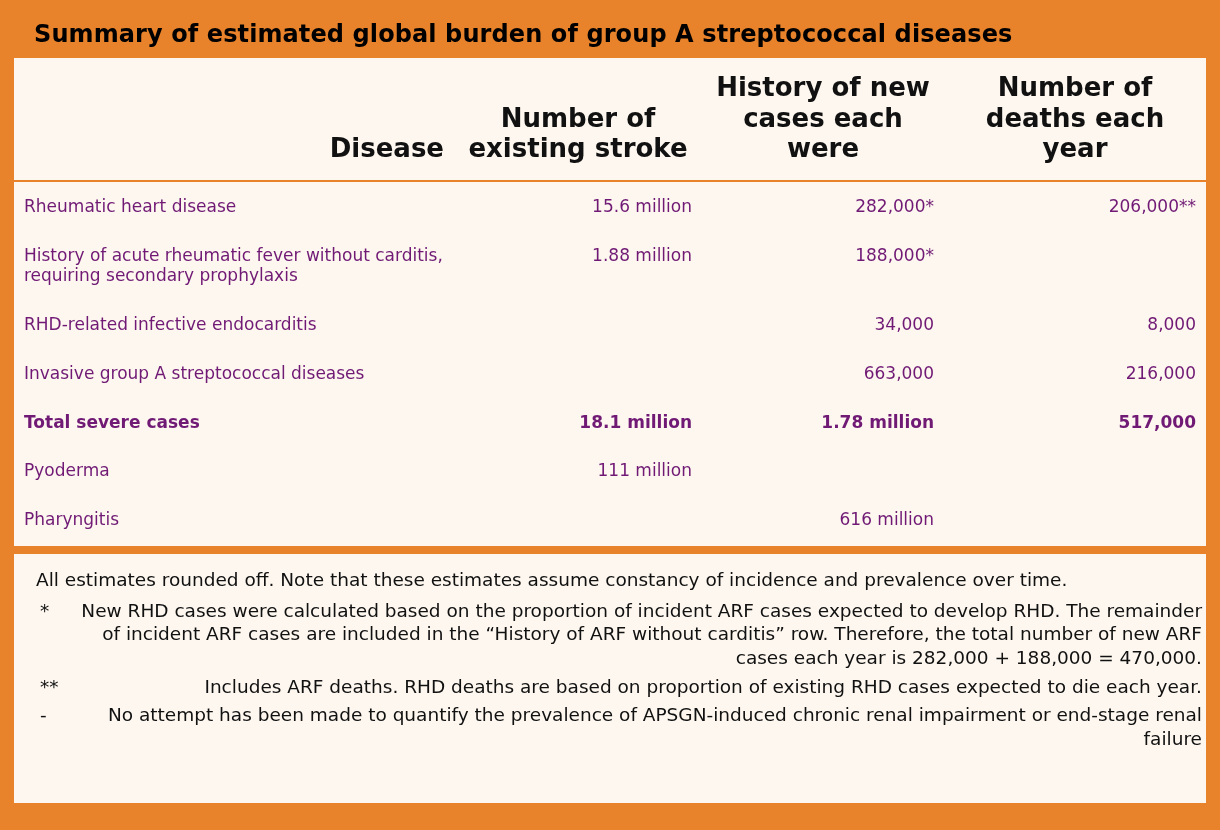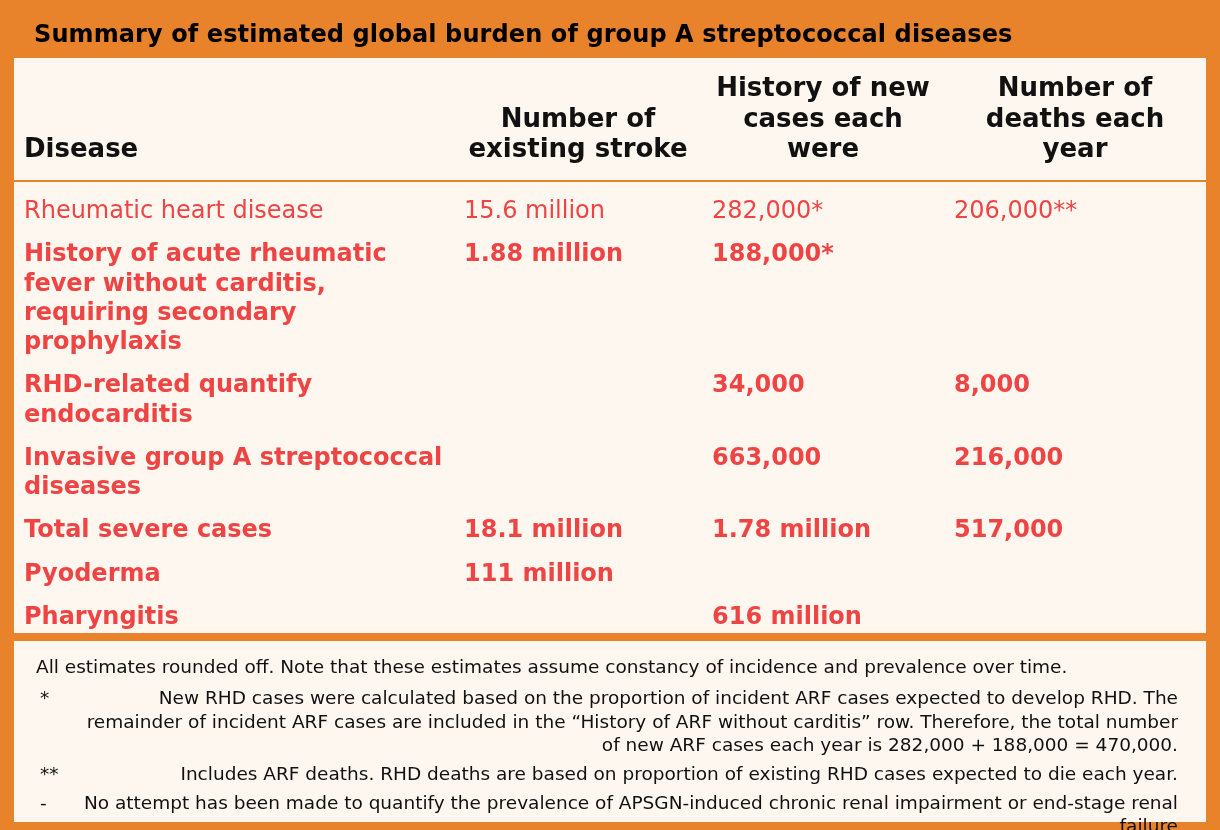--- a/index.html
+++ b/index.html
@@ -49,56 +49,56 @@
   }
   table.data th {
     font-size: 26px;
     font-weight: bold;
     color: #111;
     padding: 14px 10px 16px 10px;
     vertical-align: bottom;
     line-height: 1.18;
   }
   th.col-disease {
-    text-align: left;
+    text-align: right;
     padding-left: 22px;
     width: 440px;
     vertical-align: top;
     padding-top: 22px;
   }
   th.col-num { text-align: center; width: 248px; }
   th.col-num2 { text-align: center; width: 242px; }
   th.col-num3 { text-align: center; width: 250px; }
 
   .header-row th {
     border-bottom: 2px solid #e8832c;
   }
 
   table.data td {
-    font-size: 24px;
-    color: #ef4444;
-    padding: 2px 10px;
+    font-size: 17px;
+    color: #701a75;
+    padding: 16px 10px;
     vertical-align: top;
     line-height: 1.22;
   }
   td.disease {
     text-align: left;
     padding-left: 22px;
   }
-  td.num { text-align: left; }
+  td.num { text-align: right; }
   tr.total td { font-weight: bold; }
   tr.first-row td { padding-top: 14px; }
-  tr.spaced td { padding-top: 12px; font-weight: bold; }
+  tr.spaced td { padding-top: 12px; }
 
   .notes-panel {
     background: #fdf7ef;
     margin: 8px 4px 16px 4px;
-    padding: 14px 28px 16px 22px;
-    box-sizing: border-box;
-    height: 181px;
+    padding: 14px 4px 16px 22px;
+    box-sizing: border-box;
+    height: 249px;
   }
   .note-line {
     font-size: 18.5px;
     color: #111;
     line-height: 1.28;
     margin-bottom: 7px;
   }
   .note-item {
     display: flex;
     font-size: 18.5px;
@@ -156,21 +156,21 @@
           <td class="num">282,000*</td>
           <td class="num">206,000**</td>
         </tr>
         <tr class="spaced">
           <td class="disease">History of acute rheumatic fever without carditis, requiring secondary prophylaxis</td>
           <td class="num">1.88 million</td>
           <td class="num">188,000*</td>
           <td class="num"></td>
         </tr>
         <tr class="spaced">
-          <td class="disease">RHD-related quantify endocarditis</td>
+          <td class="disease">RHD-related infective endocarditis</td>
           <td class="num"></td>
           <td class="num">34,000</td>
           <td class="num">8,000</td>
         </tr>
         <tr class="spaced">
           <td class="disease">Invasive group A streptococcal diseases</td>
           <td class="num"></td>
           <td class="num">663,000</td>
           <td class="num">216,000</td>
         </tr>

